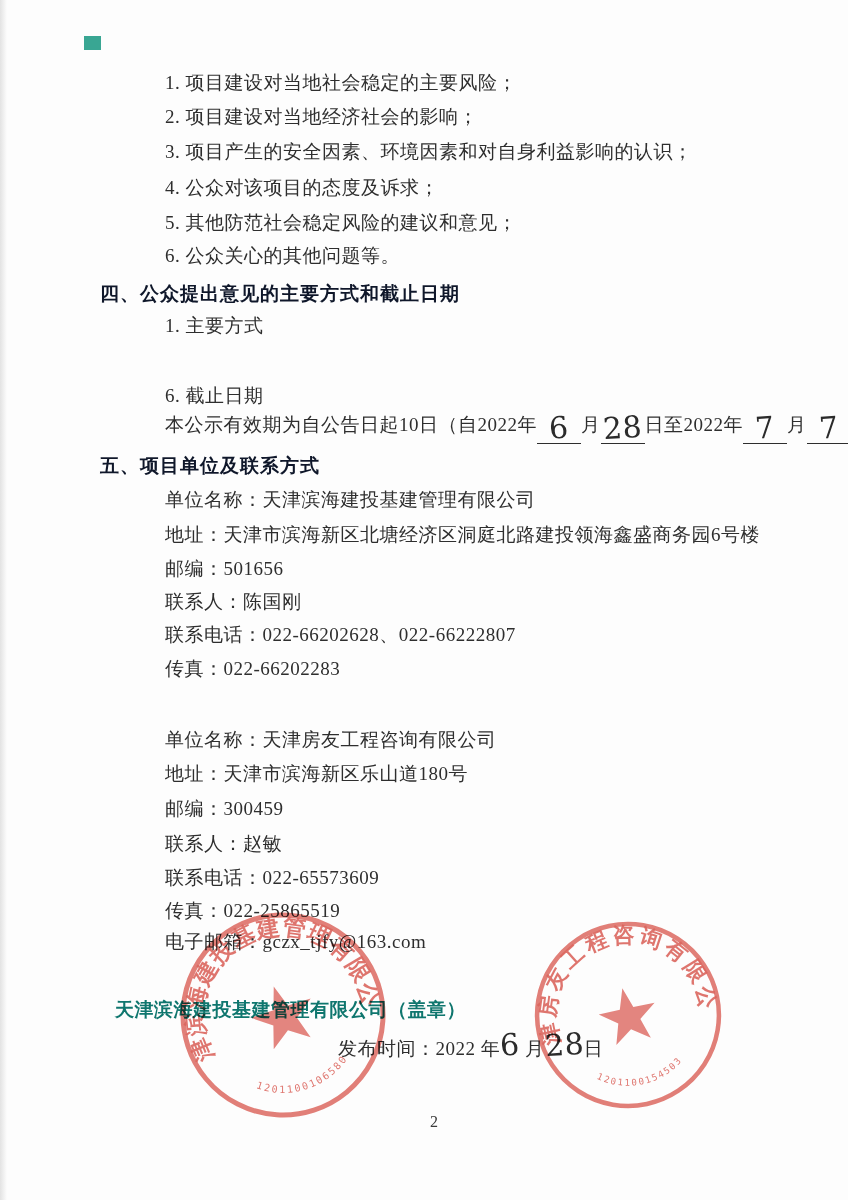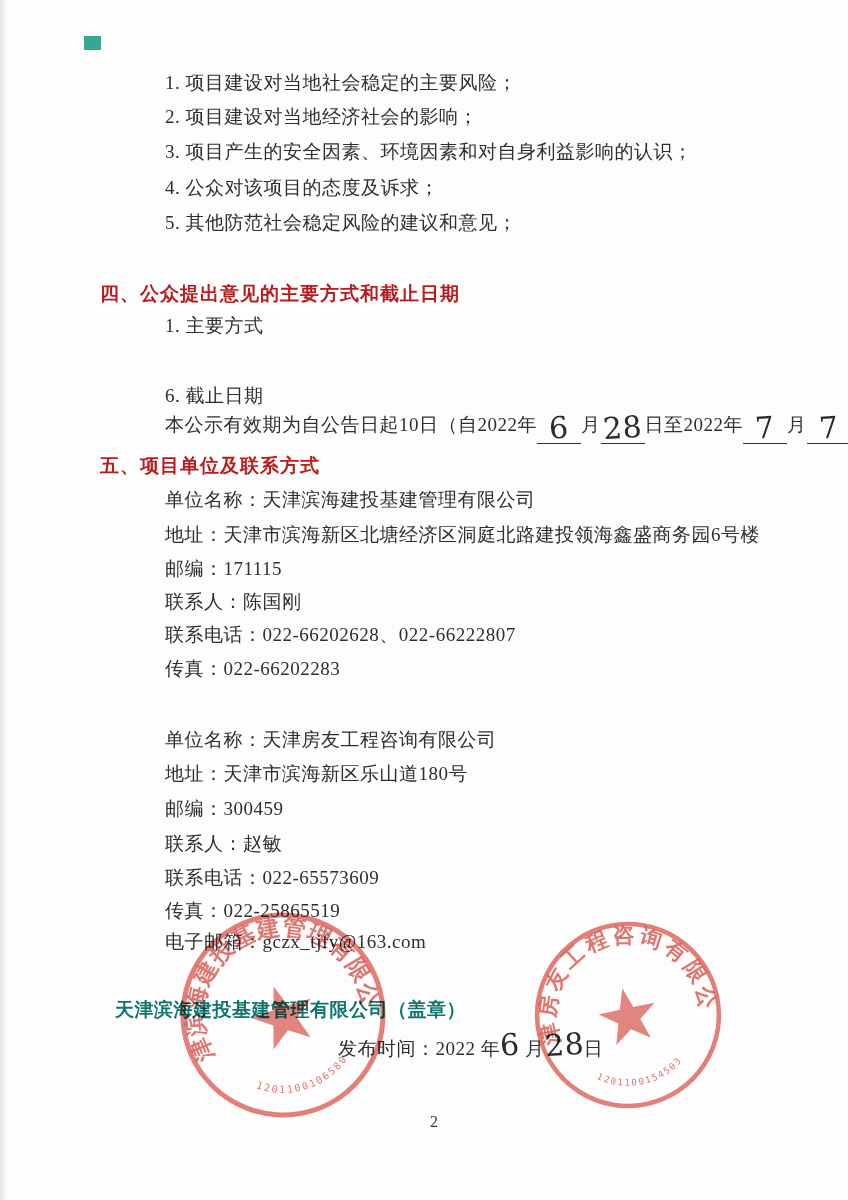--- a/index.html
+++ b/index.html
@@ -13,21 +13,21 @@
     position:absolute; left:0; top:0; width:7px; height:1200px;
     background:linear-gradient(to right,#e3e3e3,#fdfdfd);
   }
   .corner-mark {
     position:absolute; left:84px; top:36px; width:17px; height:14px;
     background:#39a693;
   }
   .line { position:absolute; white-space:nowrap; font-size:19px; letter-spacing:0.5px; }
   .heading {
     font-family:"Liberation Sans","DejaVu Sans",sans-serif;
-    font-weight:bold; font-size:19px; color:#b91c1c; letter-spacing:1px;
+    font-weight:bold; font-size:19px; color:#0f172a; letter-spacing:1px;
   }
   .indent { left:133px;margin-left:32px; }
   .h-indent { left:100px; }
   .blank {
     display:inline-block; min-width:44px; height:28px;
     border-bottom:1.6px solid #2e2e2e; text-align:center;
     vertical-align:-7px; line-height:30px;
   }
   .hw {
     display:inline-block;
@@ -55,32 +55,33 @@
 
 <div class="page">
   <div class="edge-shade"></div>
   <div class="corner-mark"></div>
 
   <div class="line indent" style="top:70px">1. 项目建设对当地社会稳定的主要风险；</div>
   <div class="line indent" style="top:104px">2. 项目建设对当地经济社会的影响；</div>
   <div class="line indent" style="top:139px">3. 项目产生的安全因素、环境因素和对自身利益影响的认识；</div>
   <div class="line indent" style="top:175px">4. 公众对该项目的态度及诉求；</div>
   <div class="line indent" style="top:210px">5. 其他防范社会稳定风险的建议和意见；</div>
+  <div class="line indent" style="top:243px">6. 公众关心的其他问题等。</div>
 
   <div class="line heading h-indent" style="top:281px">四、公众提出意见的主要方式和截止日期</div>
   <div class="line indent" style="top:313px">1. 主要方式</div>
   <div class="line indent" style="top:383px">6. 截止日期</div>
   <div class="line indent" style="top:412px">
     <span>本公示有效期为自公告日起10日（自2022年</span><span class="blank"><span class="hw">6</span></span><span>月</span><span class="blank"><span class="hw">28</span></span><span>日至2022年</span><span class="blank"><span class="hw">7</span></span><span>月</span><span class="blank"><span class="hw">7</span></span><span>日）。</span>
   </div>
 
   <div class="line heading h-indent" style="top:453px">五、项目单位及联系方式</div>
   <div class="line indent" style="top:487px">单位名称：天津滨海建投基建管理有限公司</div>
   <div class="line indent" style="top:522px">地址：天津市滨海新区北塘经济区洞庭北路建投领海鑫盛商务园6号楼</div>
-  <div class="line indent" style="top:556px">邮编：171115</div>
+  <div class="line indent" style="top:556px">邮编：501656</div>
   <div class="line indent" style="top:589px">联系人：陈国刚</div>
   <div class="line indent" style="top:622px">联系电话：022-66202628、022-66222807</div>
   <div class="line indent" style="top:656px">传真：022-66202283</div>
 
   <div class="line indent" style="top:727px">单位名称：天津房友工程咨询有限公司</div>
   <div class="line indent" style="top:761px">地址：天津市滨海新区乐山道180号</div>
   <div class="line indent" style="top:796px">邮编：300459</div>
   <div class="line indent" style="top:831px">联系人：赵敏</div>
   <div class="line indent" style="top:865px">联系电话：022-65573609</div>
   <div class="line indent" style="top:898px">传真：022-25865519</div>

